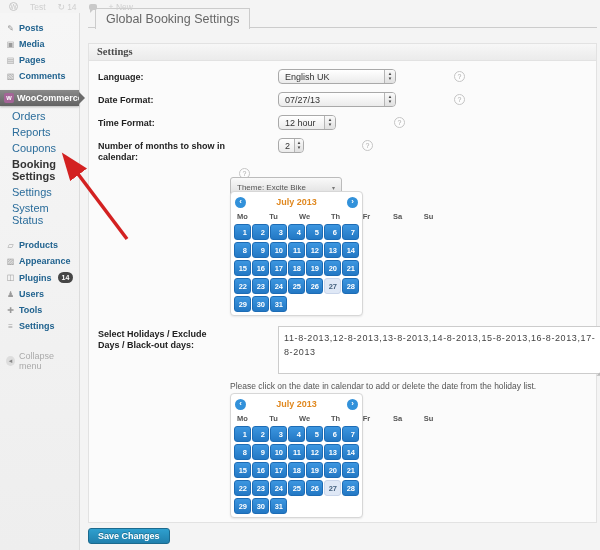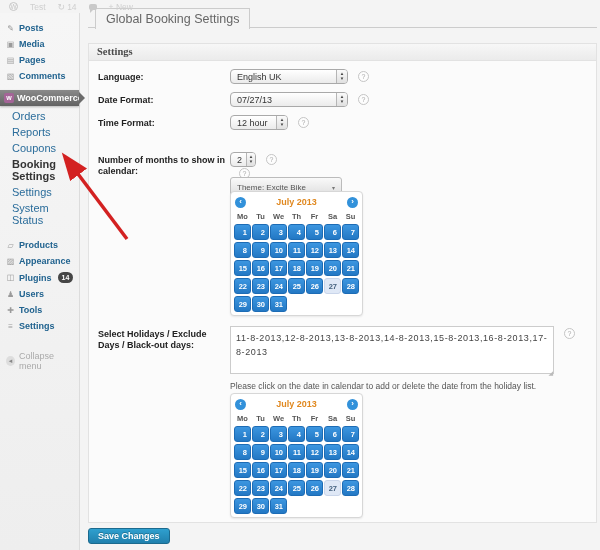--- a/index.html
+++ b/index.html
@@ -44,21 +44,21 @@
   
   .tab-row { position:absolute; left:88px; top:12px; right:3px; height:16px; border-bottom:1px solid #ccc; z-index:2; }
   .page-title-tab { position:absolute; left:7px; top:-4px; height:21px; padding:3px 10px 0;
     border:1px solid #ccc; border-bottom:none; background:#f4f4f4; font-size:12.5px; color:#666; white-space:nowrap; }
 
   
   .settings-box { position:absolute; left:88px; top:43px; width:509px; height:480px;
     background:#fbfbfb; border:1px solid #e2e2e2; z-index:1; }
   .settings-header { height:17px; background:linear-gradient(#f7f7f7,#ebebeb); border-bottom:1px solid #e2e2e2;
     font-family:"Liberation Serif", serif; font-weight:bold; font-size:10.5px; color:#4a4a4a; padding:2px 0 0 8px; }
-  .row { position:absolute; left:9px; right:6px; display:flex; align-items:flex-start; }
+  .row { position:absolute; left:9px; right:6px; display:flex; align-items:flex-start;gap:48px; }
   .row .lbl { width:132px; flex:0 0 132px; font-size:9px; font-weight:bold; color:#222; line-height:1.25; padding-top:3px; }
   .mac-select { display:flex; align-items:stretch; height:15px; border:1px solid #a9a9a9; border-radius:4px;
     background:linear-gradient(#ffffff,#ebebeb); font-size:9px; color:#333; cursor:pointer; overflow:hidden; }
   .mac-select .txt { flex:1; padding:2px 4px 0 6px; white-space:nowrap; }
   .stepper { width:11px; border-left:1px solid #b5b5b5; display:flex; flex-direction:column; align-items:center;
     justify-content:center; background:linear-gradient(#fafafa,#e0e0e0); color:#444; }
   .stepper i { font-style:normal; font-size:4.5px; line-height:4.5px; }
   .w118 { width:118px; } .w58 { width:58px; } .w26 { width:26px; }
   .help { width:11px; height:11px; flex:0 0 11px; border:1px solid #c5c5c5; border-radius:50%; background:#fdfdfd;
     color:#aaa; font-size:7px; line-height:9px; text-align:center; margin:2px 0 0 10px; cursor:pointer; }
@@ -70,21 +70,21 @@
   .theme-select .arr { font-size:6px; color:#777; }
 
   
   .cal { position:absolute; width:133px; background:#fff; border:1px solid #d7d7d7; border-radius:4px;
     padding:3px; box-shadow:0 1px 2px rgba(0,0,0,.08); }
   .cal-header { position:relative; height:15px; margin-bottom:1px; }
   .cal-title { display:block; text-align:center; font-size:9px; font-weight:bold; color:#e0881f; line-height:15px; }
   .cal-nav { position:absolute; top:2px; width:11px; height:11px; border-radius:50%; background:#3291da;
     color:#fff; font-size:8px; line-height:10px; text-align:center; font-weight:bold; cursor:pointer; }
   .cal-nav.prev { left:1px; } .cal-nav.next { right:1px; }
-  .cal-days { display:grid; grid-template-columns:repeat(7,17px); gap:1px; margin:2px 0 3px;
+  .cal-days { display:grid; grid-template-columns:repeat(7,17px); gap:14px; margin:2px 0 3px;
     font-size:7.5px; font-weight:bold; color:#555; text-align:center; }
   .cal-grid { display:grid; grid-template-columns:repeat(7,17px); grid-auto-rows:16px; gap:2px 1px; }
   .cal-cell { background:linear-gradient(#3c96e0,#2378c4); border:1px solid #1d6cb5; border-radius:3px;
     color:#fff; font-size:7.5px; font-weight:bold; display:flex; align-items:center; justify-content:flex-end;
     padding-right:3px; cursor:pointer; }
   .cal-cell.today { background:#dfe8f6; border-color:#c9d5ea; color:#44617e; }
 
   
   .holiday-textarea { width:324px; height:48px; border:1px solid #ccc; background:#fff; resize:none;
     font-family:"Liberation Sans", sans-serif; font-size:9px; letter-spacing:.6px; color:#444;
@@ -211,21 +211,21 @@
       <div class="mac-select w58">
         <span class="txt">12 hour</span>
         <span class="stepper">
             <i>▲</i>
             <i>▼</i>
           </span>
       </div>
       <span class="help">?</span>
     </div>
 
-    <div class="row" style="top:108px">
+    <div class="row" style="top:94px">
       <div class="lbl">Number of months to show in calendar:</div>
       <div class="mac-select w26">
         <span class="txt">2</span>
         <span class="stepper">
             <i>▲</i>
             <i>▼</i>
           </span>
       </div>
       <span class="help">?</span>
     </div>

